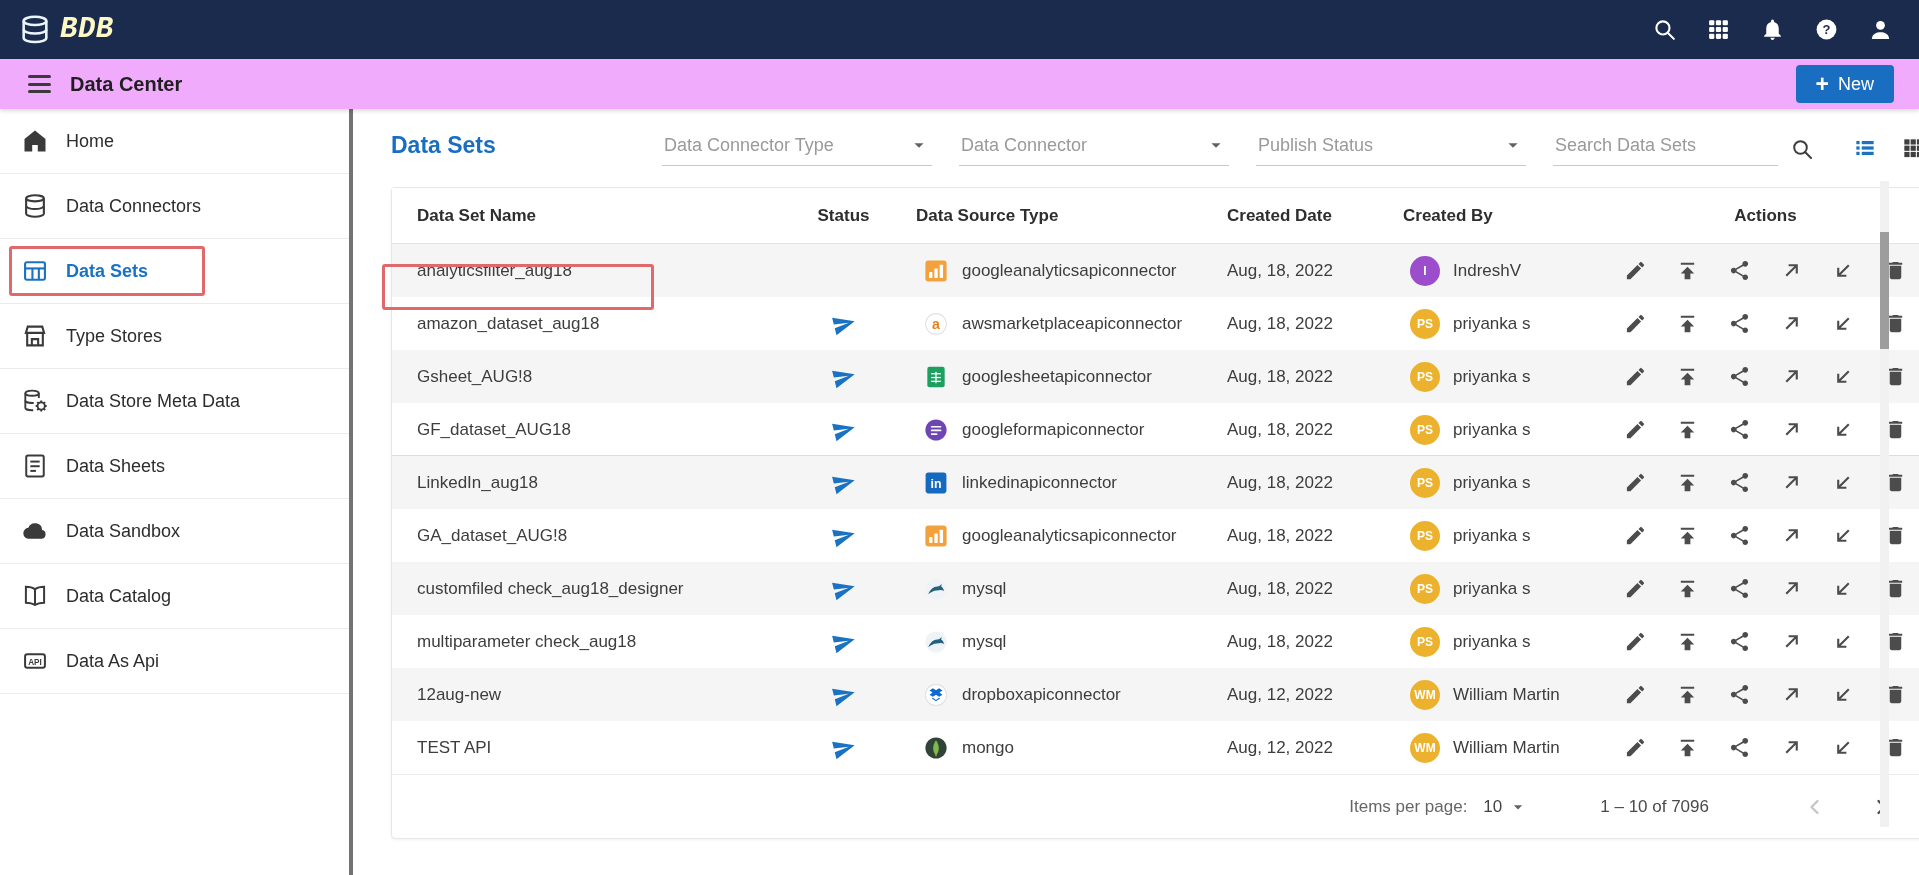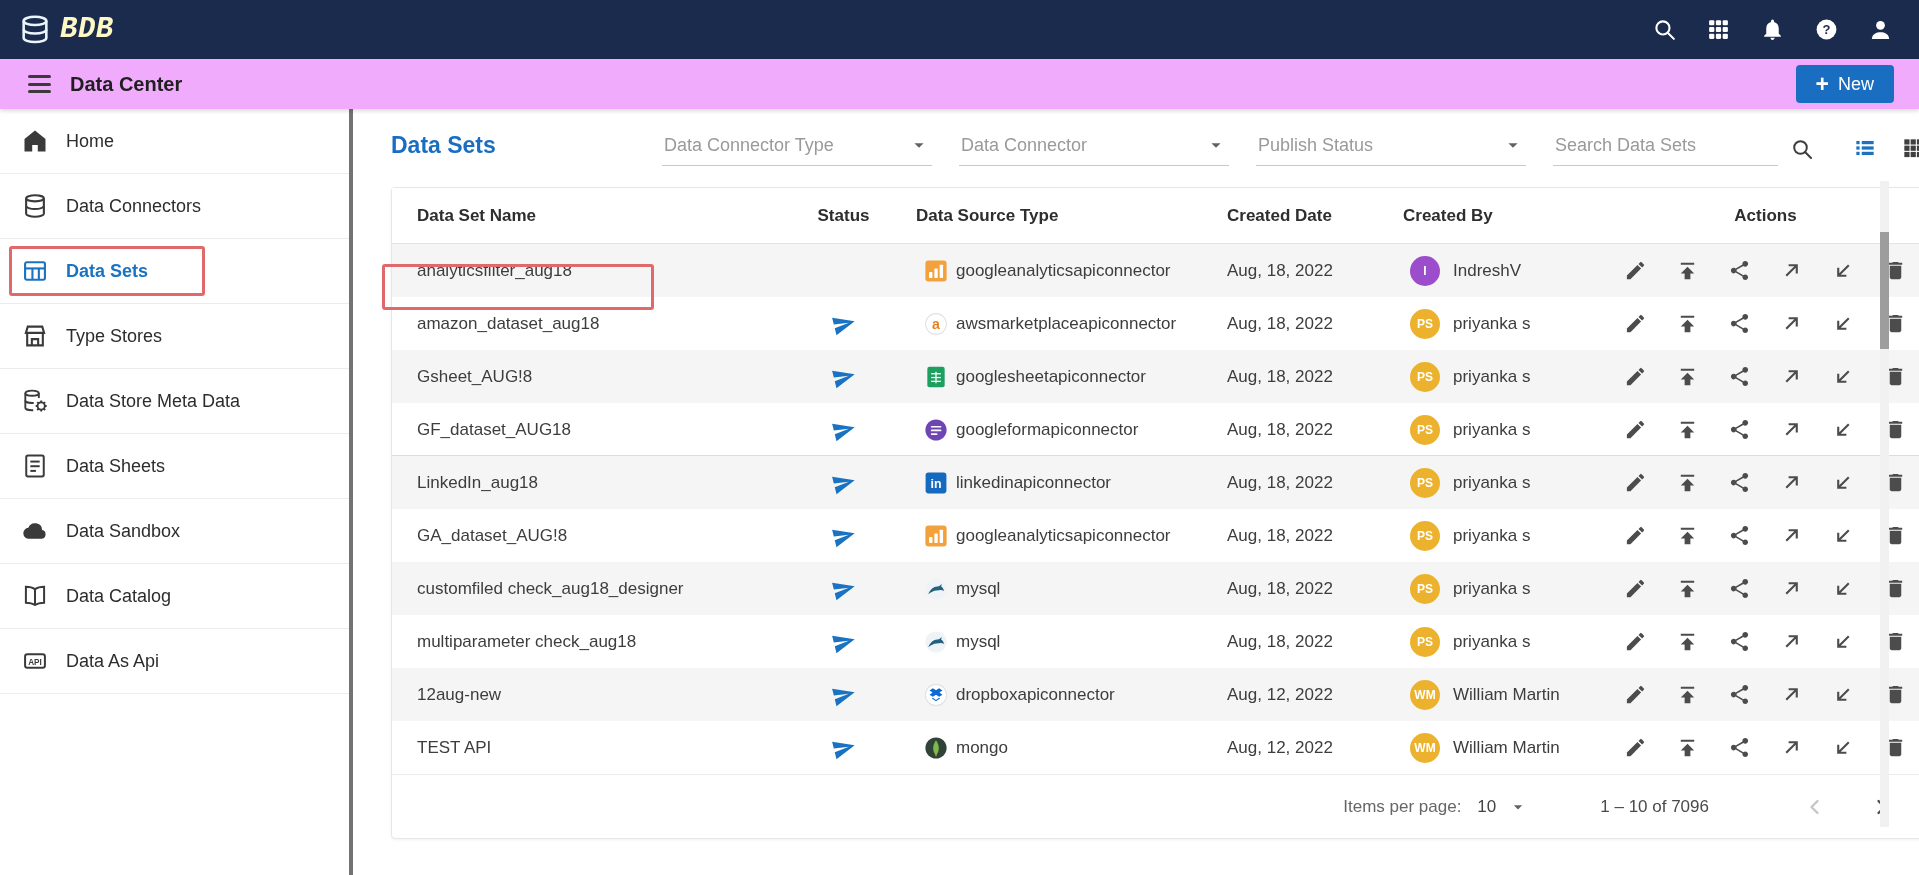--- a/index.html
+++ b/index.html
@@ -60,32 +60,32 @@
   .col-status{text-align:center;}
   .col-source{padding-left:15px;}
   .col-actions{text-align:center;}
   .data-row{height:53px;font-size:17px;color:#3d3d3d;}
   #table-body .data-row:nth-child(odd){background:#f5f5f5;}
   #table-body .data-row:nth-child(5){box-shadow:0 -1px 0 #dcdcdc;}
   .cell-name{position:relative;padding-left:25px;white-space:nowrap;}
   .red-frame-cell{position:absolute;left:-10px;top:3px;width:272px;height:46px;border:3px solid #e0696b;border-radius:3px;pointer-events:none;}
   .cell-status{display:flex;justify-content:center;}
   .status-icon{width:24px;height:24px;color:#1a73c2;transform:rotate(-14deg);}
-  .cell-source{display:flex;align-items:center;gap:7px;padding-left:22px;white-space:nowrap;}
+  .cell-source{display:flex;align-items:center;gap:13px;padding-left:22px;white-space:nowrap;}
   .src-icon{width:26px;height:26px;flex:none;}
   .cell-by{display:flex;align-items:center;gap:13px;padding-left:7px;white-space:nowrap;}
   .avatar{width:30px;height:30px;border-radius:50%;color:#fff;font-size:12px;font-weight:700;display:flex;align-items:center;justify-content:center;flex:none;}
   .cell-actions{display:flex;justify-content:space-between;align-items:center;padding:0 14px;}
   .act{padding:4px;color:#4c4c4c;}
   .act svg{width:23px;height:23px;display:block;}
 
   
   .table-footer{height:64px;display:flex;align-items:center;justify-content:flex-end;border-top:1px solid #ececec;font-size:17px;color:#666;padding-right:26px;}
   .ipp-label{margin-right:16px;}
-  .per-page{display:flex;align-items:flex-end;gap:12px;font-size:17px;color:#444;margin-right:72px;}
+  .per-page{display:flex;align-items:flex-end;gap:6px;font-size:17px;color:#444;margin-right:72px;}
   .per-page .caret{width:20px;height:20px;}
   .range{color:#4a4a4a;margin-right:88px;}
   .pg{color:#4c4c4c;padding:6px;}
   .pg svg{width:24px;height:24px;display:block;}
   .pg.disabled{color:#c7c7c7;cursor:default;}
   .pg.prev{margin-right:30px;}
 
   
   .vscroll{position:fixed;top:181px;right:30px;width:9px;height:646px;background:#f1f1f1;}
   .vthumb{position:absolute;top:51px;left:0;width:100%;height:117px;background:#9d9d9d;}

